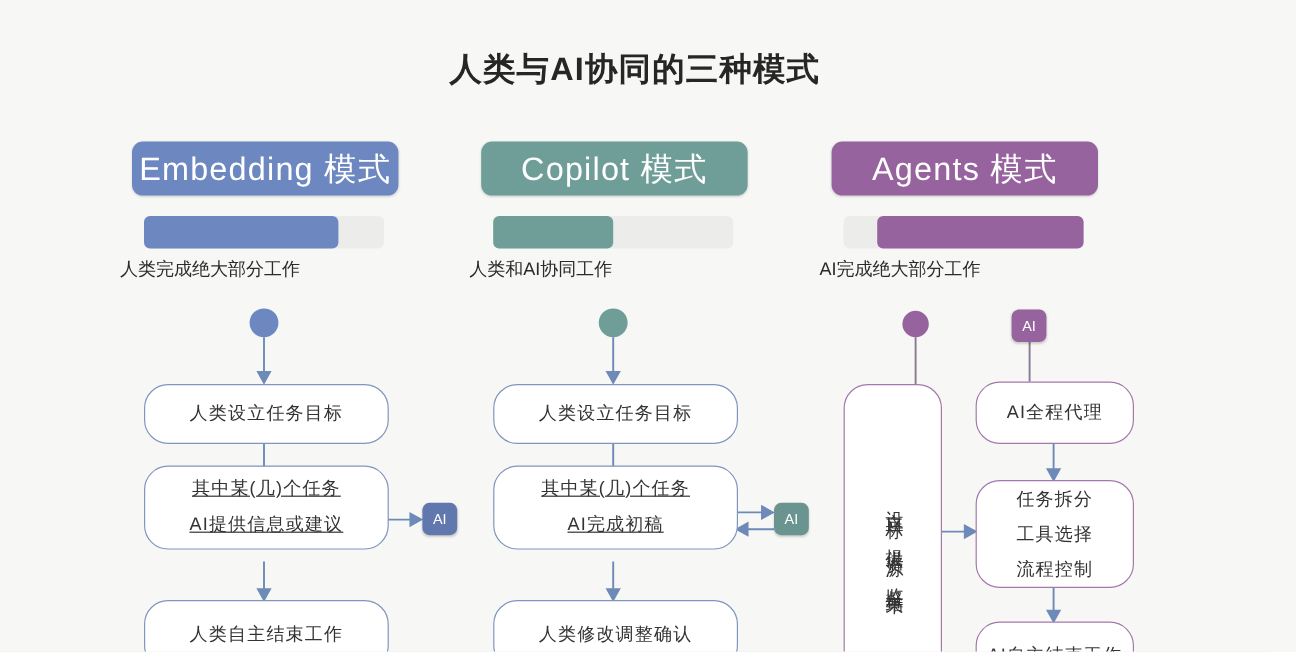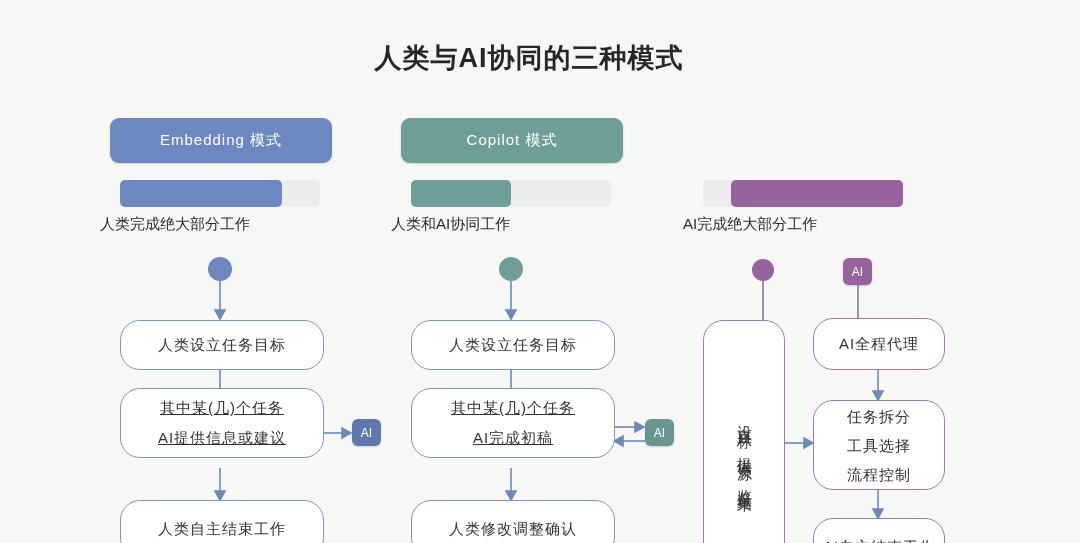--- a/index.html
+++ b/index.html
@@ -17,21 +17,21 @@
   .arrows{position:absolute;top:0;left:0;pointer-events:none;}
   .title{
     position:absolute;top:28px;left:0;width:1034px;
     margin:12px;text-align:center;
     font-size:27px;font-weight:700;color:#262626;
     letter-spacing:1px;
   }
   .pill{
     position:absolute;top:118px;width:222px;height:45px;
     border-radius:9px;
-    color:#fff;font-size:15px;font-weight:500;
+    color:#fff;font-size:27px;font-weight:500;
     display:flex;align-items:center;justify-content:center;
     letter-spacing:1px;
     box-shadow:0 1px 2px rgba(0,0,0,.15);
   }
   .pill-1{left:110px;background:var(--blue,#6d87c1);}
   .pill-2{left:401px;background:var(--teal,#6f9e99);}
   .pill-3{left:693px;background:var(--purple,#96639e);}
   .bar{
     position:absolute;top:180px;width:200px;height:27px;
     background:var(--track,#ececea);border-radius:5px;
@@ -163,20 +163,21 @@
   <div class="caption cap-2">人类和AI协同工作</div>
   <div class="circle circle-2"></div>
   <div class="fbox col2 row1">人类设立任务目标</div>
   <div class="fbox col2 row2">
     <div>其中某(几)个任务</div>
     <div>AI完成初稿</div>
   </div>
   <div class="badge badge-2">AI</div>
   <div class="fbox col2 row3">人类修改调整确认</div>
 
+  <div class="pill pill-3">Agents 模式</div>
   <div class="bar bar-3">
     <div class="bar-fill fill-right fill-purple" style="width: 86%;"></div>
   </div>
   <div class="caption cap-3">AI完成绝大部分工作</div>
   <div class="circle circle-3"></div>
   <div class="badge badge-3">AI</div>
   <div class="fbox vbox">
     <div class="vtext">设立目标 提供资源 监督结果</div>
   </div>
   <div class="fbox col3box c3-row2">

